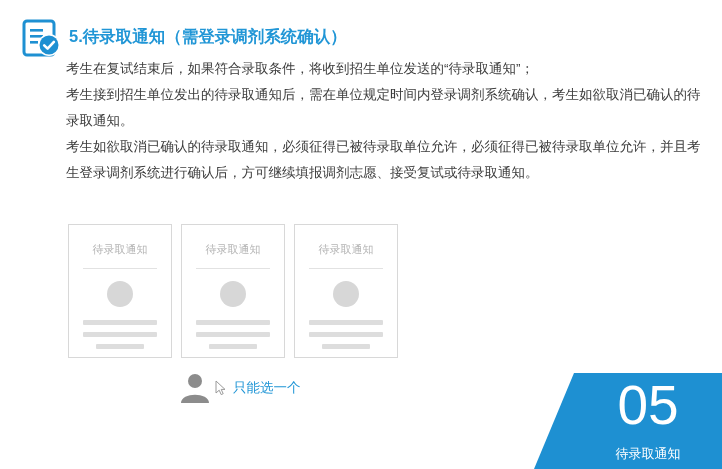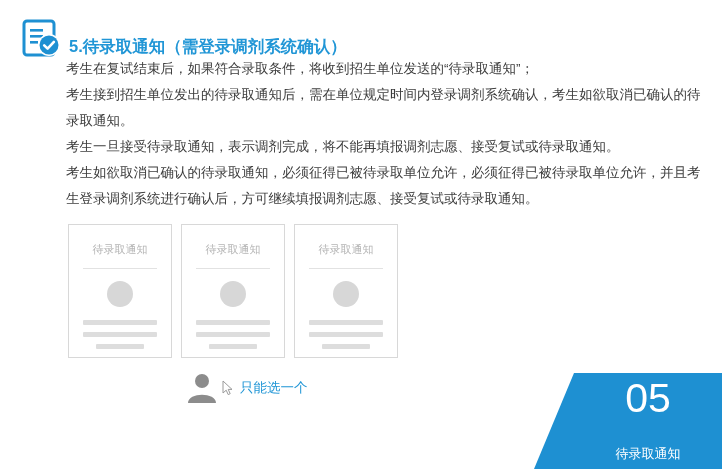--- a/index.html
+++ b/index.html
@@ -31,21 +31,21 @@
     flex: 0 0 auto;
   }
   .doc-icon svg { display: block; }
 
   .title {
     font-size: 16.5px;
     font-weight: bold;
     color: #2196d6;
     line-height: 1;
     margin-left: 7px;
-    margin-top: 20px;
+    margin-top: 10px;
     white-space: nowrap;
   }
 
   
   .body-text {
     position: absolute;
     left: 66px;
     top: 56px;
     width: 640px;
     font-size: 13.5px;
@@ -108,21 +108,21 @@
     height: 5px;
     background: #dddddd;
     margin-bottom: 7px;
     border-radius: 1px;
   }
   .card-line.short { width: 48px; }
 
   
   .note-row {
     position: absolute;
-    left: 116px;
+    left: 109px;
     top: 146px;
     display: flex;
     align-items: center;
     justify-content: center;
   }
   .person-icon { width: 36px; height: 36px; }
   .cursor-icon {
     width: 12px;
     height: 16px;
     margin-left: 2px;
@@ -158,21 +158,21 @@
     height: 0;
     border-left: 40px solid transparent;
     border-bottom: 96px solid #1e90d2;
   }
   .corner .num {
     position: absolute;
     right: 0;
     left: 40px;
     top: 4px;
     text-align: center;
-    font-size: 41px;
+    font-size: 55px;
     color: #ffffff;
     line-height: 1.05;
     font-weight: normal;
   }
   .corner .cap {
     position: absolute;
     right: 0;
     left: 40px;
     bottom: 6px;
     text-align: center;
@@ -194,21 +194,20 @@
       <circle cx="27" cy="27" r="9.5" fill="#1e90d2"></circle>
       <path d="M22.2 27.3 l3.4 3.4 l6.3 -6.8" fill="none" stroke="#ffffff" stroke-width="2.6" stroke-linecap="round" stroke-linejoin="round"></path>
     </svg>
   </span>
   <span class="title">5.待录取通知（需登录调剂系统确认）</span>
 </div>
 
 <div class="body-text">
   <p>考生在复试结束后，如果符合录取条件，将收到招生单位发送的“待录取通知”；</p>
   <p class="wrap">考生接到招生单位发出的待录取通知后，需在单位规定时间内登录调剂系统确认，考生如欲取消已确认的待录取通知。</p>
-  <p>考生一旦接受待录取通知，表示调剂完成，将不能再填报调剂志愿、接受复试或待录取通知。</p>
   <p class="wrap">考生如欲取消已确认的待录取通知，必须征得已被待录取单位允许，必须征得已被待录取单位允许，并且考生登录调剂系统进行确认后，方可继续填报调剂志愿、接受复试或待录取通知。</p>
 </div>
 
 <div class="cards-panel">
   <div class="cards-row">
 
     <div class="card">
       <span class="card-title">待录取通知</span>
       <span class="card-divider"></span>
       <span class="card-photo"></span>

